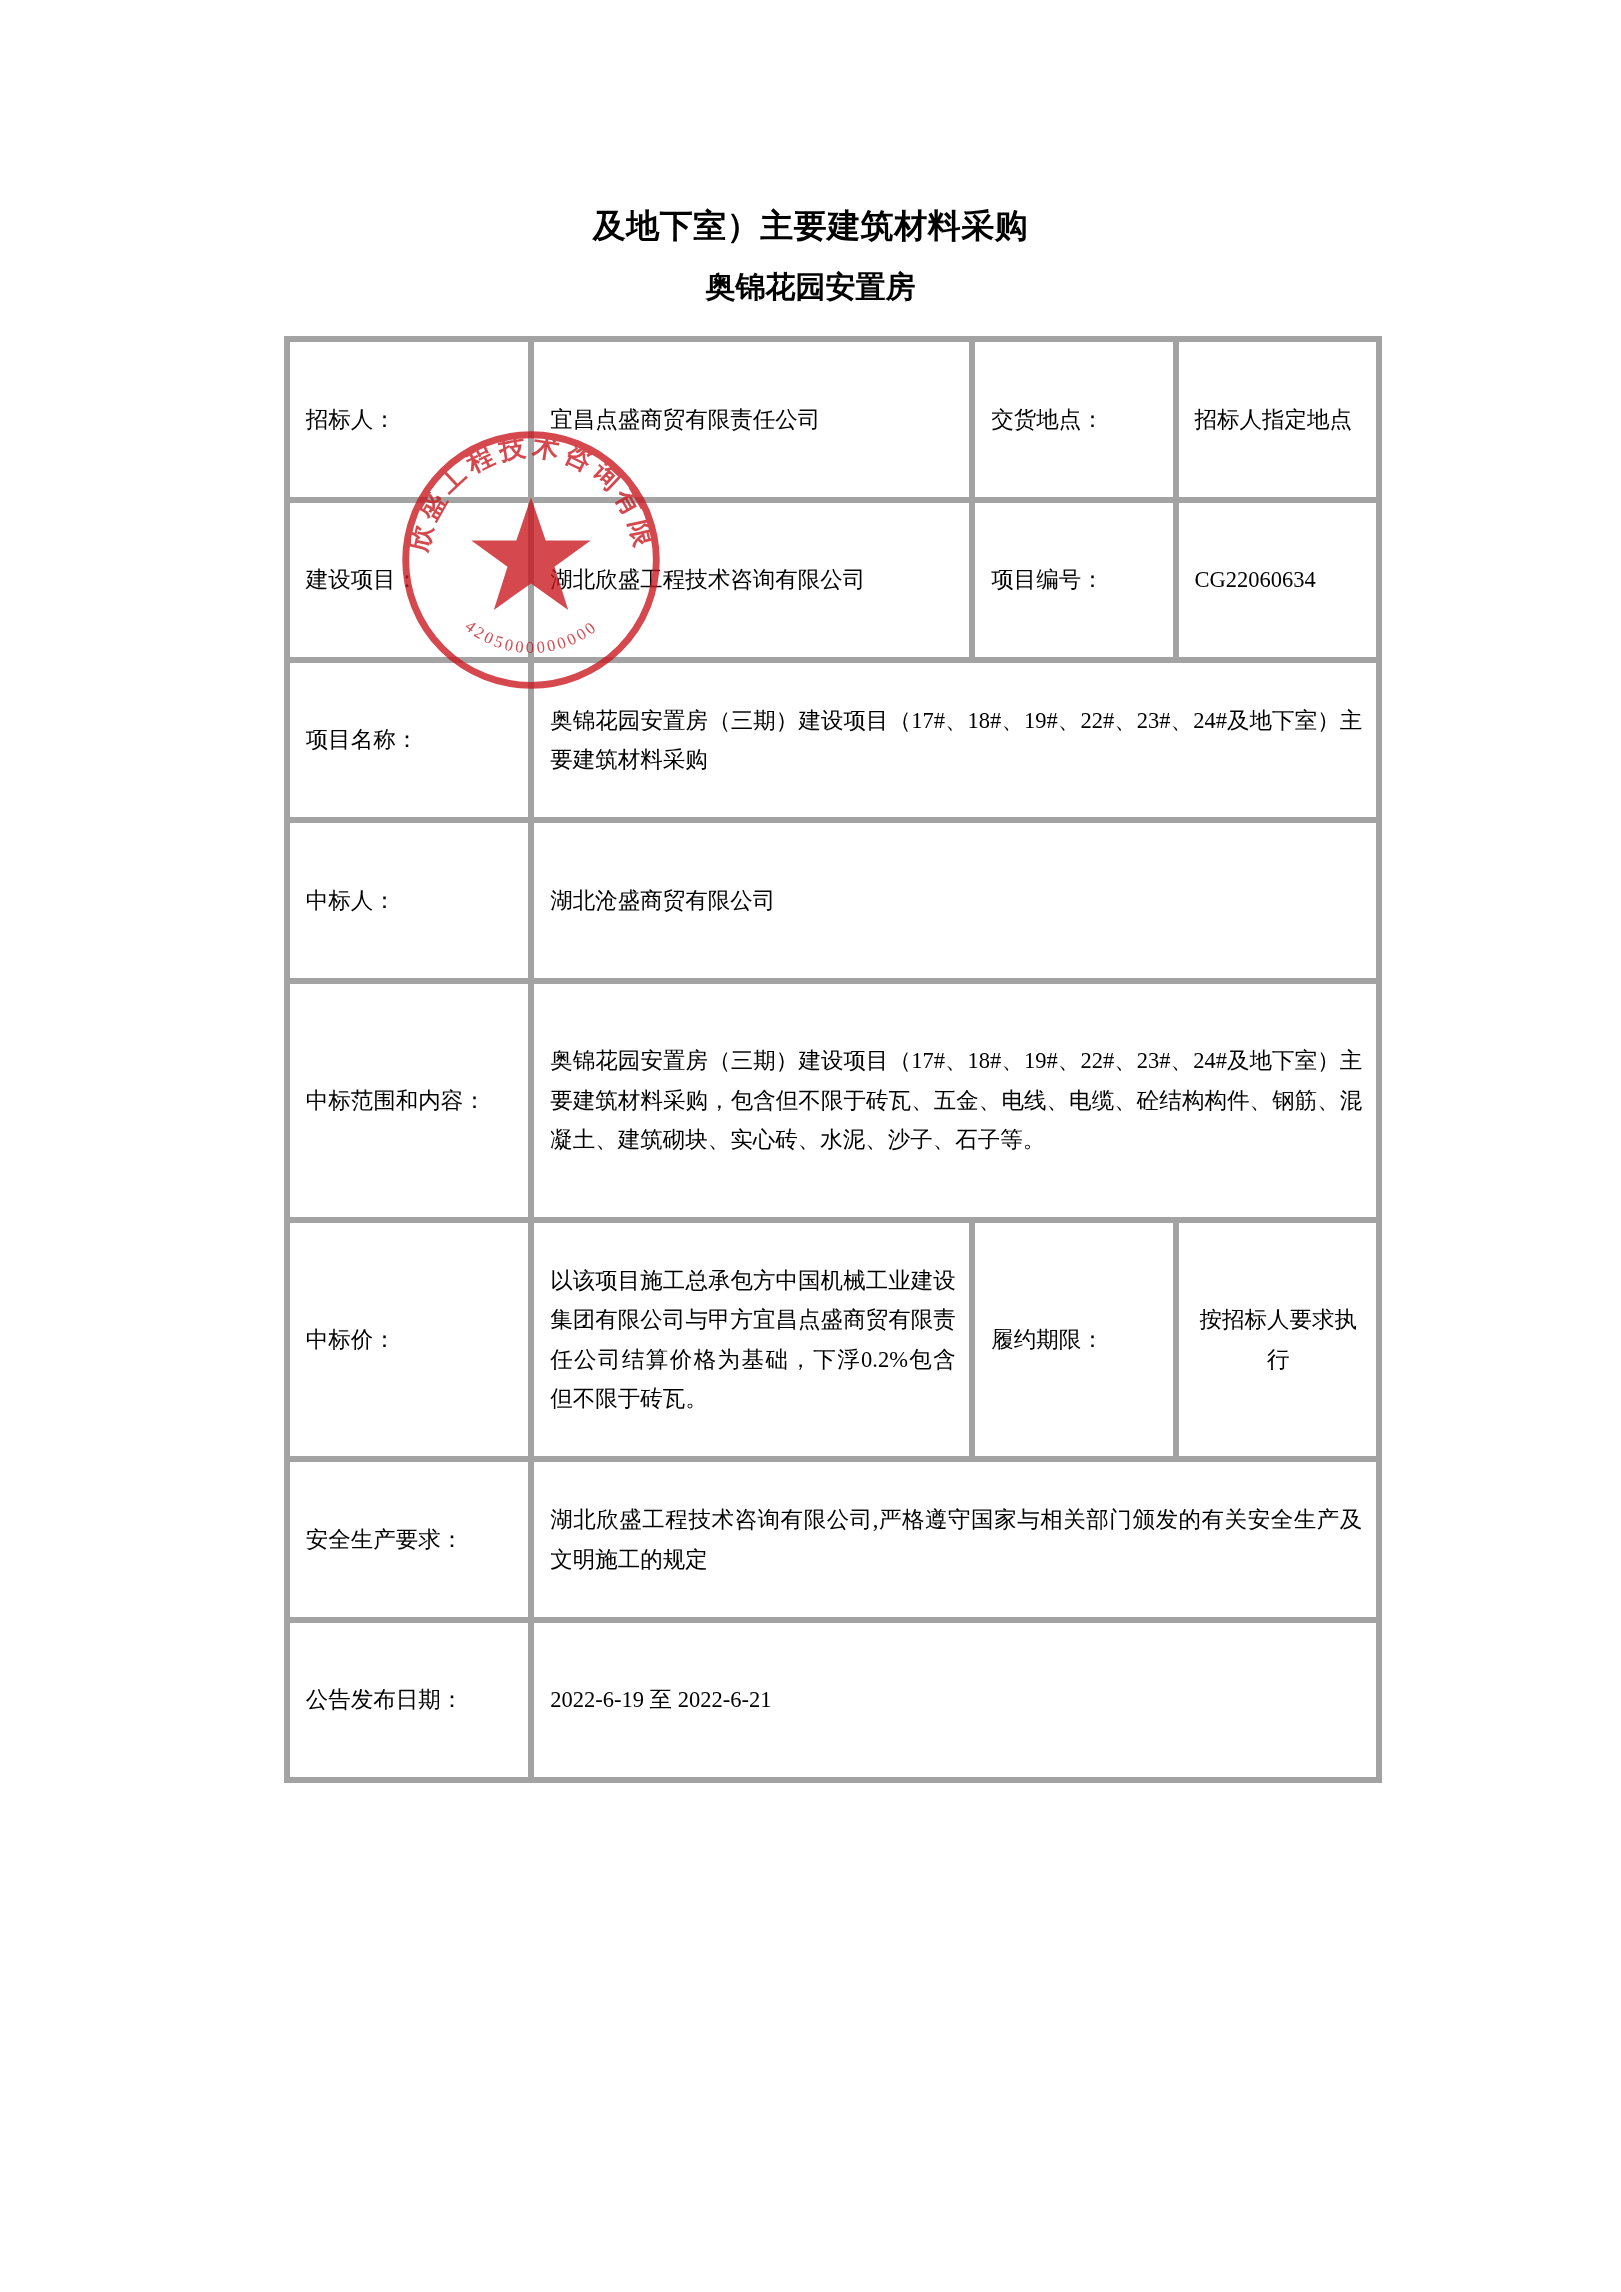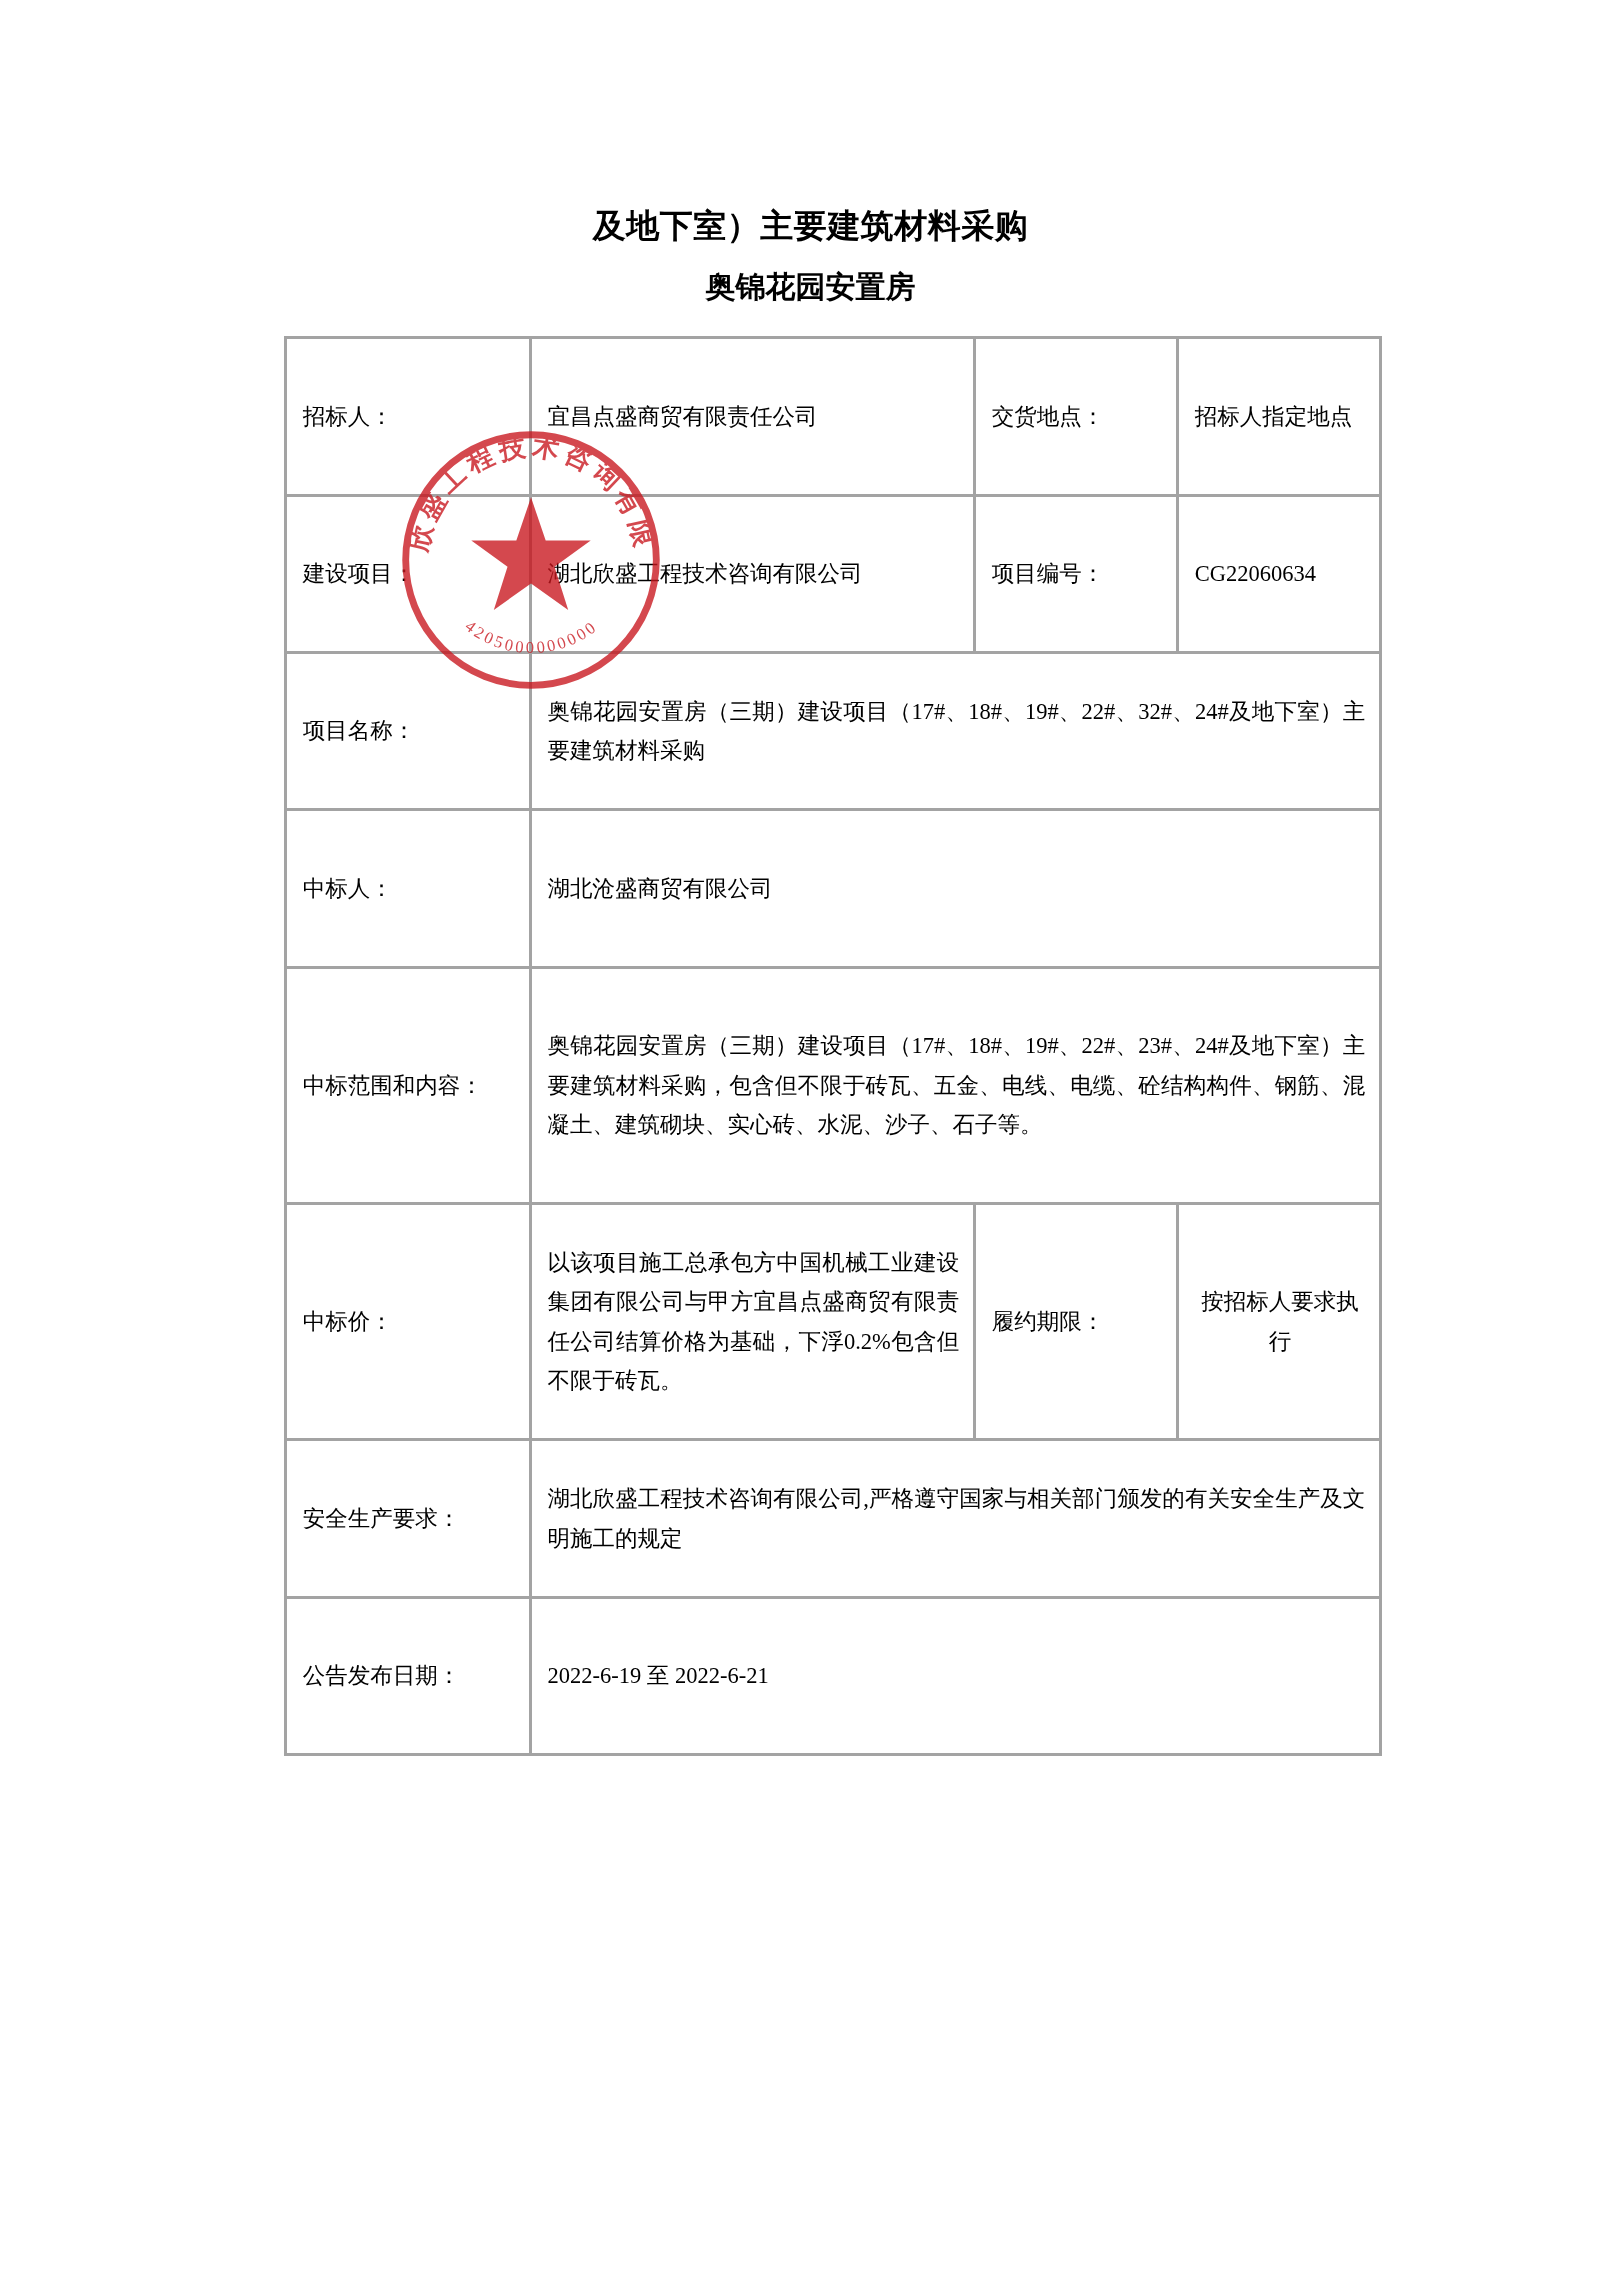--- a/index.html
+++ b/index.html
@@ -40,21 +40,21 @@
     line-height: 1.85;
     margin-top: 2px;
   }
   table.announce {
     margin-top: 21.6px;
     border-collapse: collapse;
     width: 1098px;
     table-layout: fixed;
   }
   table.announce td {
-    border: 3px solid #a3a3a3;
+    border: 6px solid #a3a3a3;
     padding: 13.7px 13.7px 13.7px 15.7px;
     font-size: 22.5px;
     line-height: 1.75;
     vertical-align: middle;
     word-break: break-word;
     font-family: "Liberation Serif", "DejaVu Serif", serif;
   }
   td.label {
     width: 196px;
   }
@@ -112,21 +112,21 @@
         <td class="val2">招标人指定地点</td>
       </tr>
       <tr>
         <td class="label tall2">建设项目：</td>
         <td class="val-main">湖北欣盛工程技术咨询有限公司</td>
         <td class="label2">项目编号：</td>
         <td class="val2">CG22060634</td>
       </tr>
       <tr>
         <td class="label tall2">项目名称：</td>
-        <td class="justify" colspan="3">奥锦花园安置房（三期）建设项目（17#、18#、19#、22#、32#、24#及地下室）主要建筑材料采购</td>
+        <td class="justify" colspan="3">奥锦花园安置房（三期）建设项目（17#、18#、19#、22#、23#、24#及地下室）主要建筑材料采购</td>
       </tr>
       <tr>
         <td class="label tall2">中标人：</td>
         <td colspan="3">湖北沧盛商贸有限公司</td>
       </tr>
       <tr>
         <td class="label tall">中标范围和内容：</td>
         <td class="justify" colspan="3">奥锦花园安置房（三期）建设项目（17#、18#、19#、22#、23#、24#及地下室）主要建筑材料采购，包含但不限于砖瓦、五金、电线、电缆、砼结构构件、钢筋、混凝土、建筑砌块、实心砖、水泥、沙子、石子等。</td>
       </tr>
       <tr>

